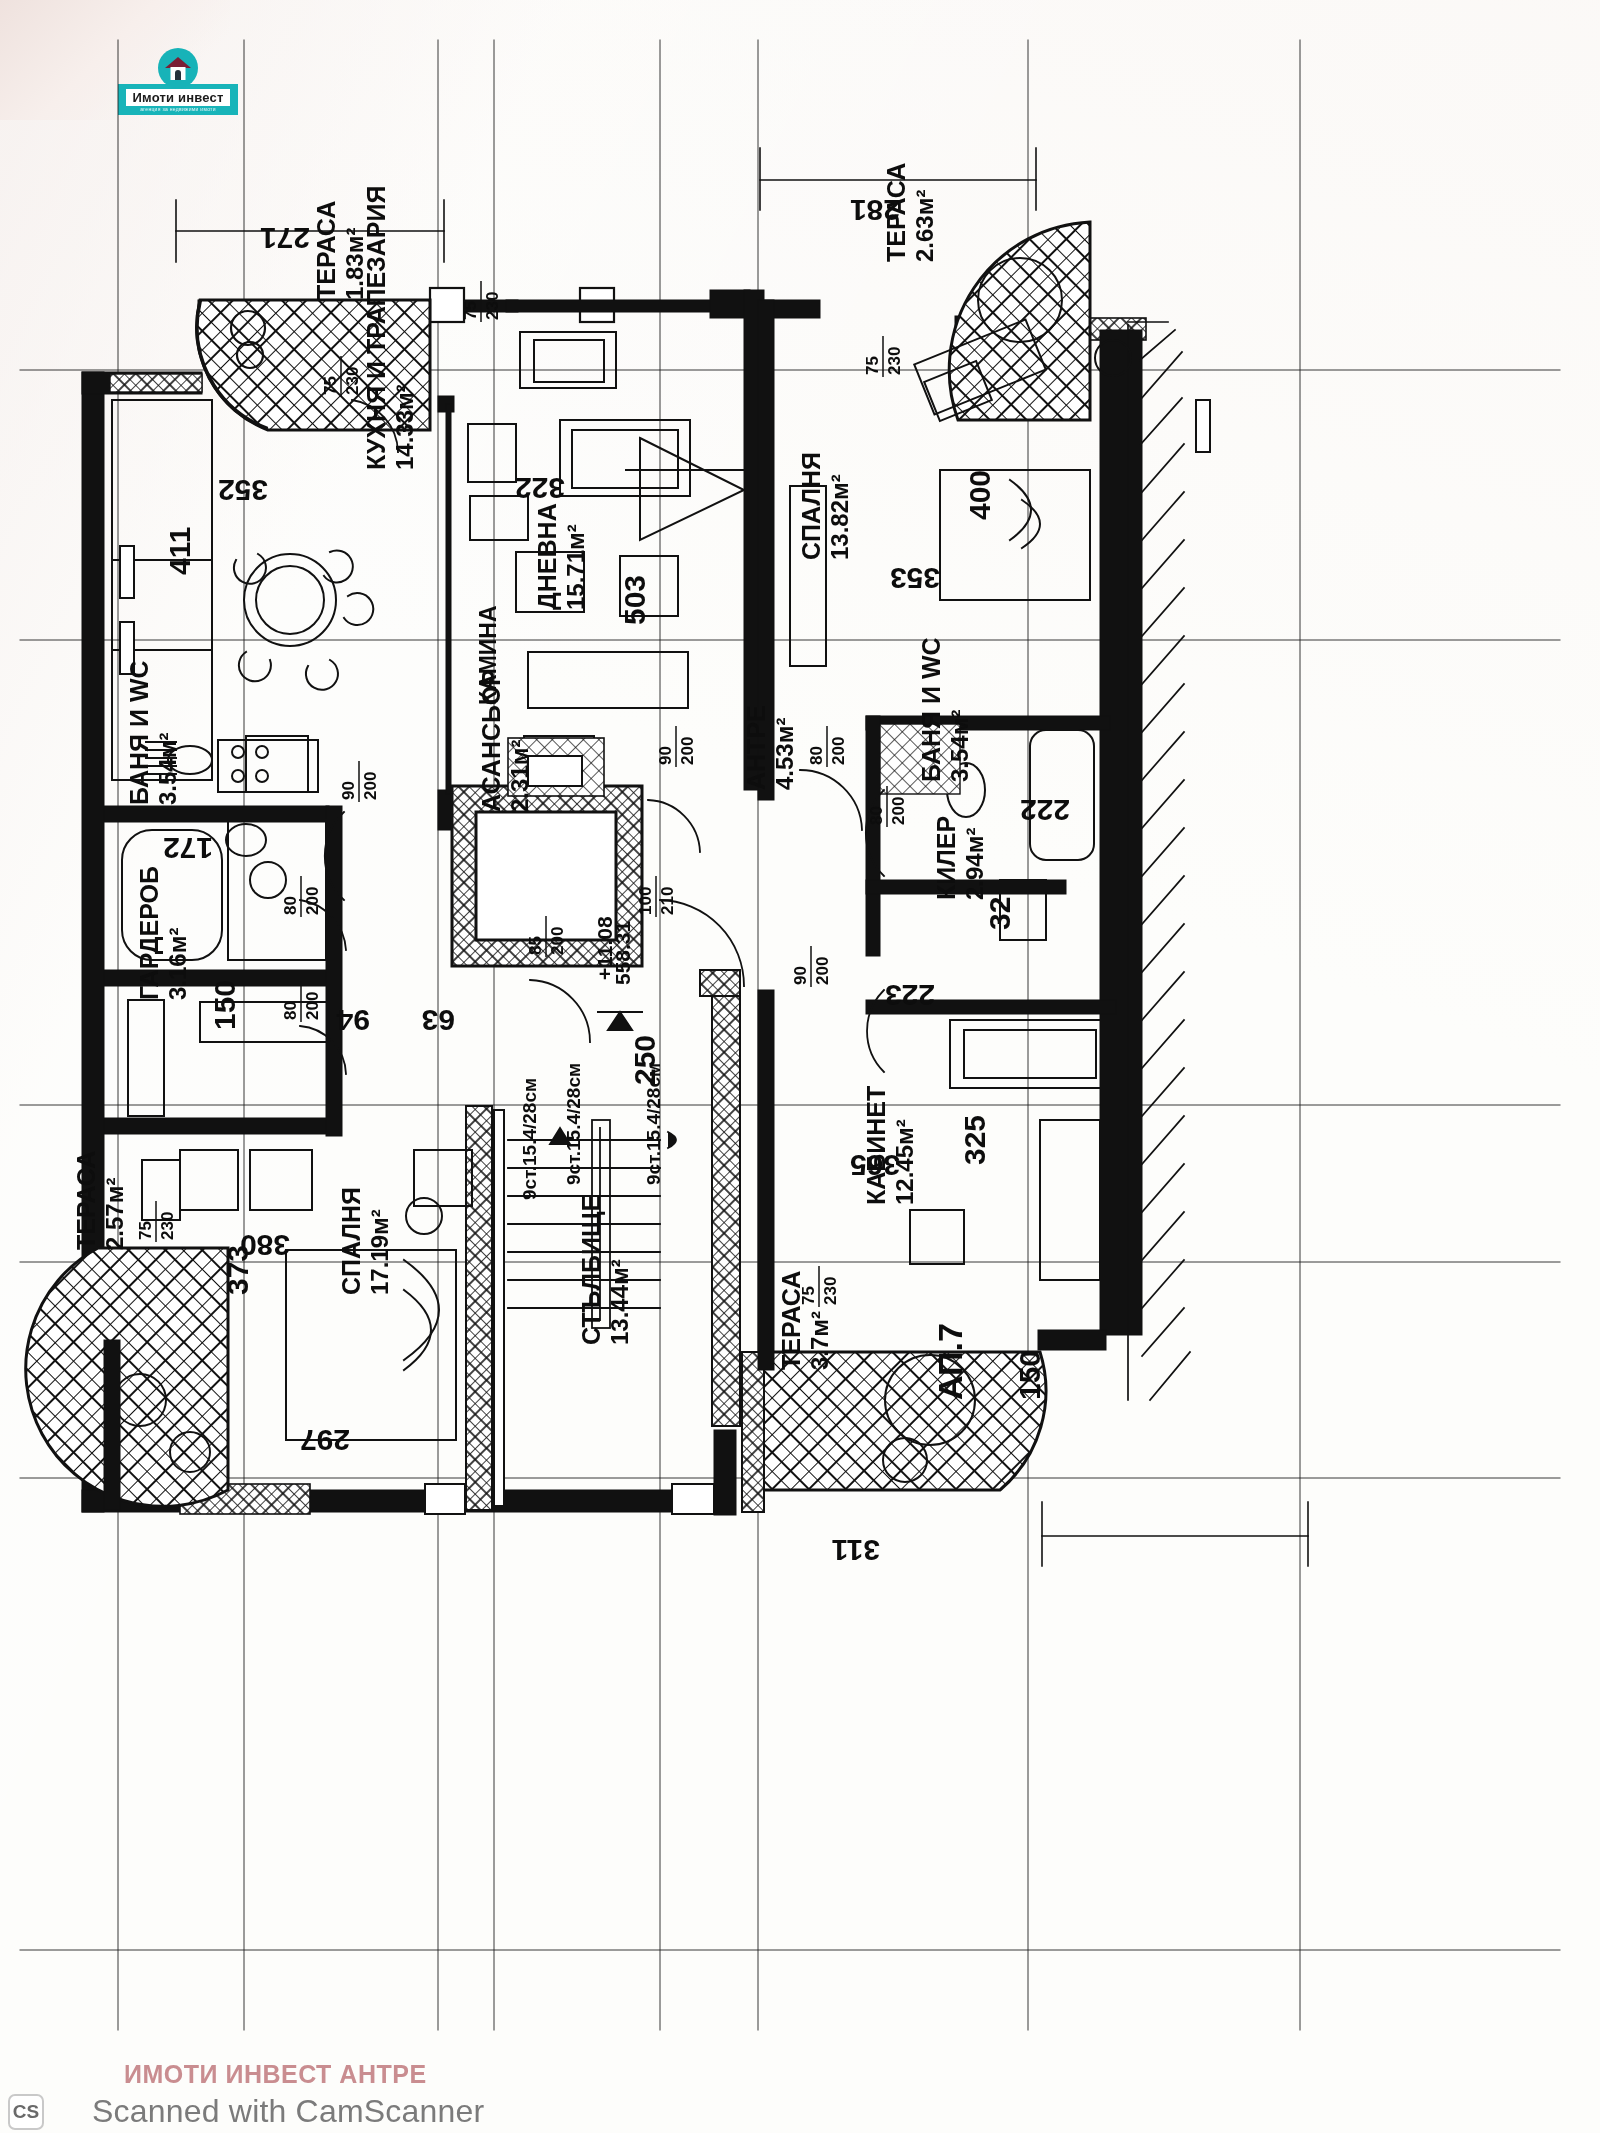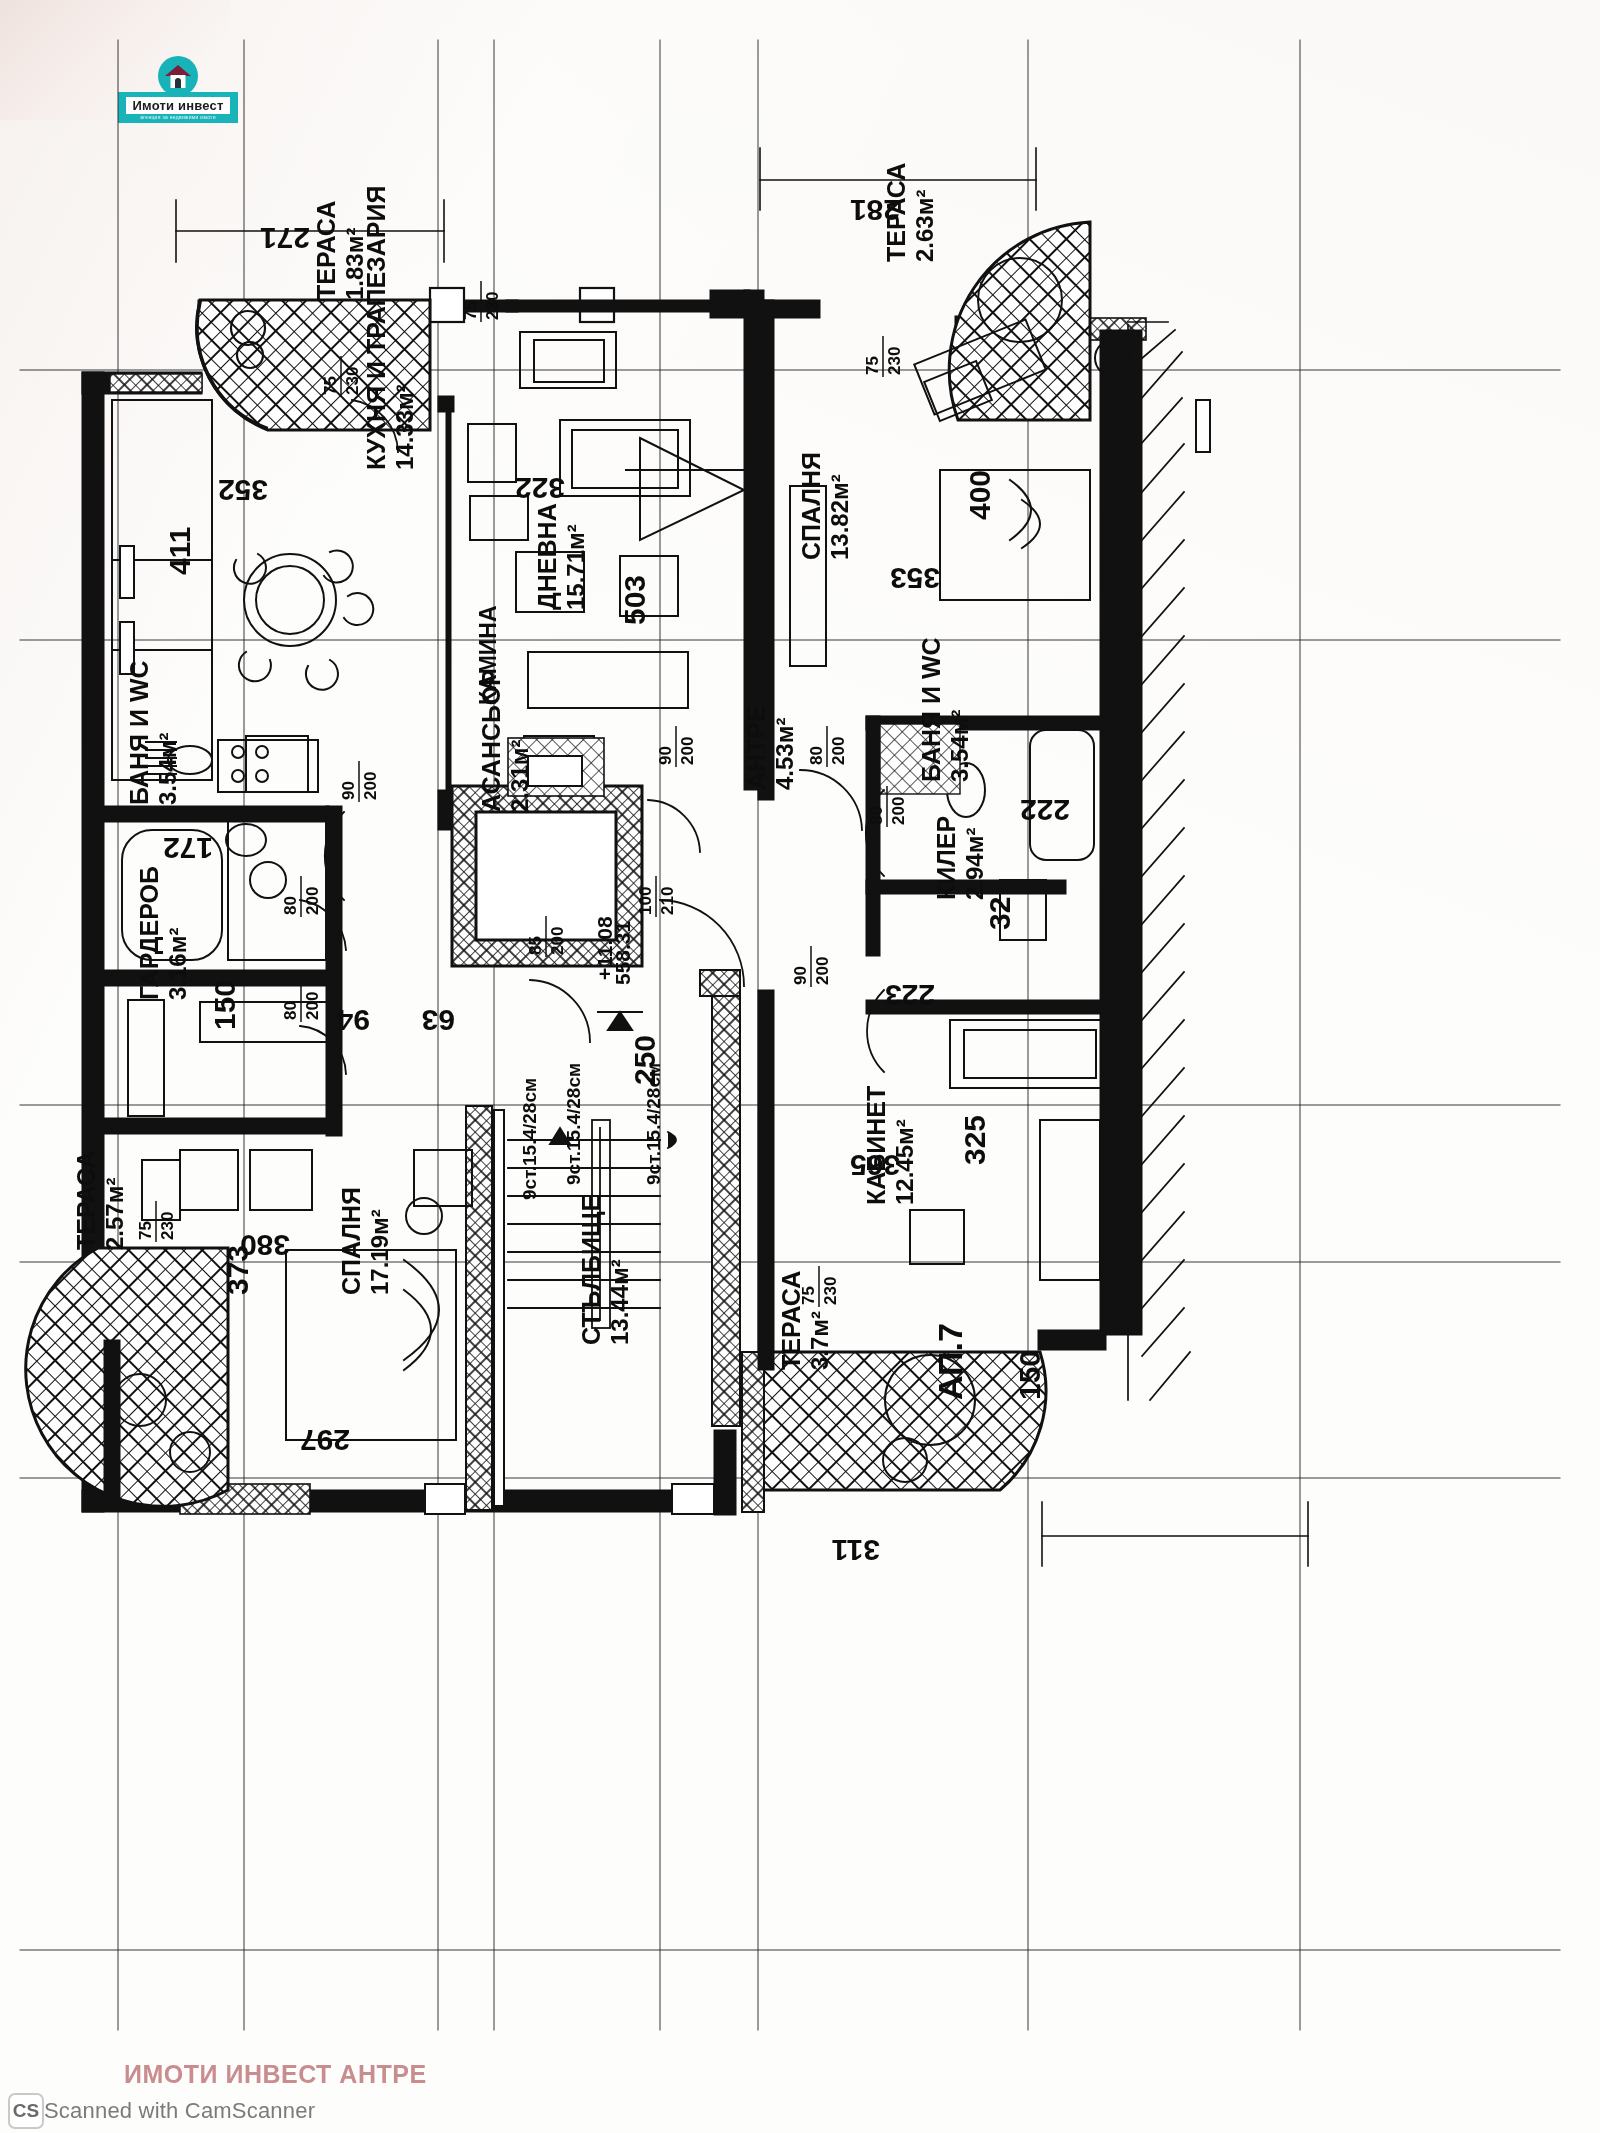--- a/index.html
+++ b/index.html
@@ -23,21 +23,21 @@
       linear-gradient(200deg, rgba(250,246,244,0.6) 0%, rgba(255,255,255,0) 40%);
     pointer-events: none;
   }
   #scan-corner {
     position: absolute; top:0; left:0; width: 230px; height: 120px;
     background: linear-gradient(135deg, #efe2de 0%, #f7efec 45%, rgba(255,255,255,0) 75%);
     pointer-events:none;
   }
 
   
-  #logo { position: absolute; left: 118px; top: 56px; width: 120px; }
+  #logo { position: absolute; left: 118px; top: 48px; width: 120px; }
   #logo-circle {
     width: 40px; height: 40px; border-radius: 50%;
     background: #17b3b8; margin: 0 auto; position: relative;
   }
   #logo-roof {
     position: absolute; left: 50%; top: 9px; transform: translateX(-50%);
     width: 0; height: 0;
     border-left: 13px solid transparent;
     border-right: 13px solid transparent;
     border-bottom: 11px solid #7a1f35;
@@ -79,21 +79,21 @@
     display: flex; align-items: center; 
   }
   #cs-badge {
     width: 36px; height: 36px; border-radius: 7px;
     background: #ffffff; border: 2px solid #c9c9c9;
     display: flex; align-items: center; justify-content: center;
     font-size: 19px; font-weight: bold; color: #6a6a6a;
     font-family: "Liberation Sans", sans-serif;
   }
   #cs-text {
-    font-size: 22px; color: #7b7b7b; letter-spacing: .2px;
+    font-size: 32px; color: #7b7b7b; letter-spacing: .2px; margin-left: 48px;
   }
 </style>
 </head>
 <body>
 
 <div id="page">
 
   <div id="scan-tint"></div>
   <div id="scan-corner"></div>
 

